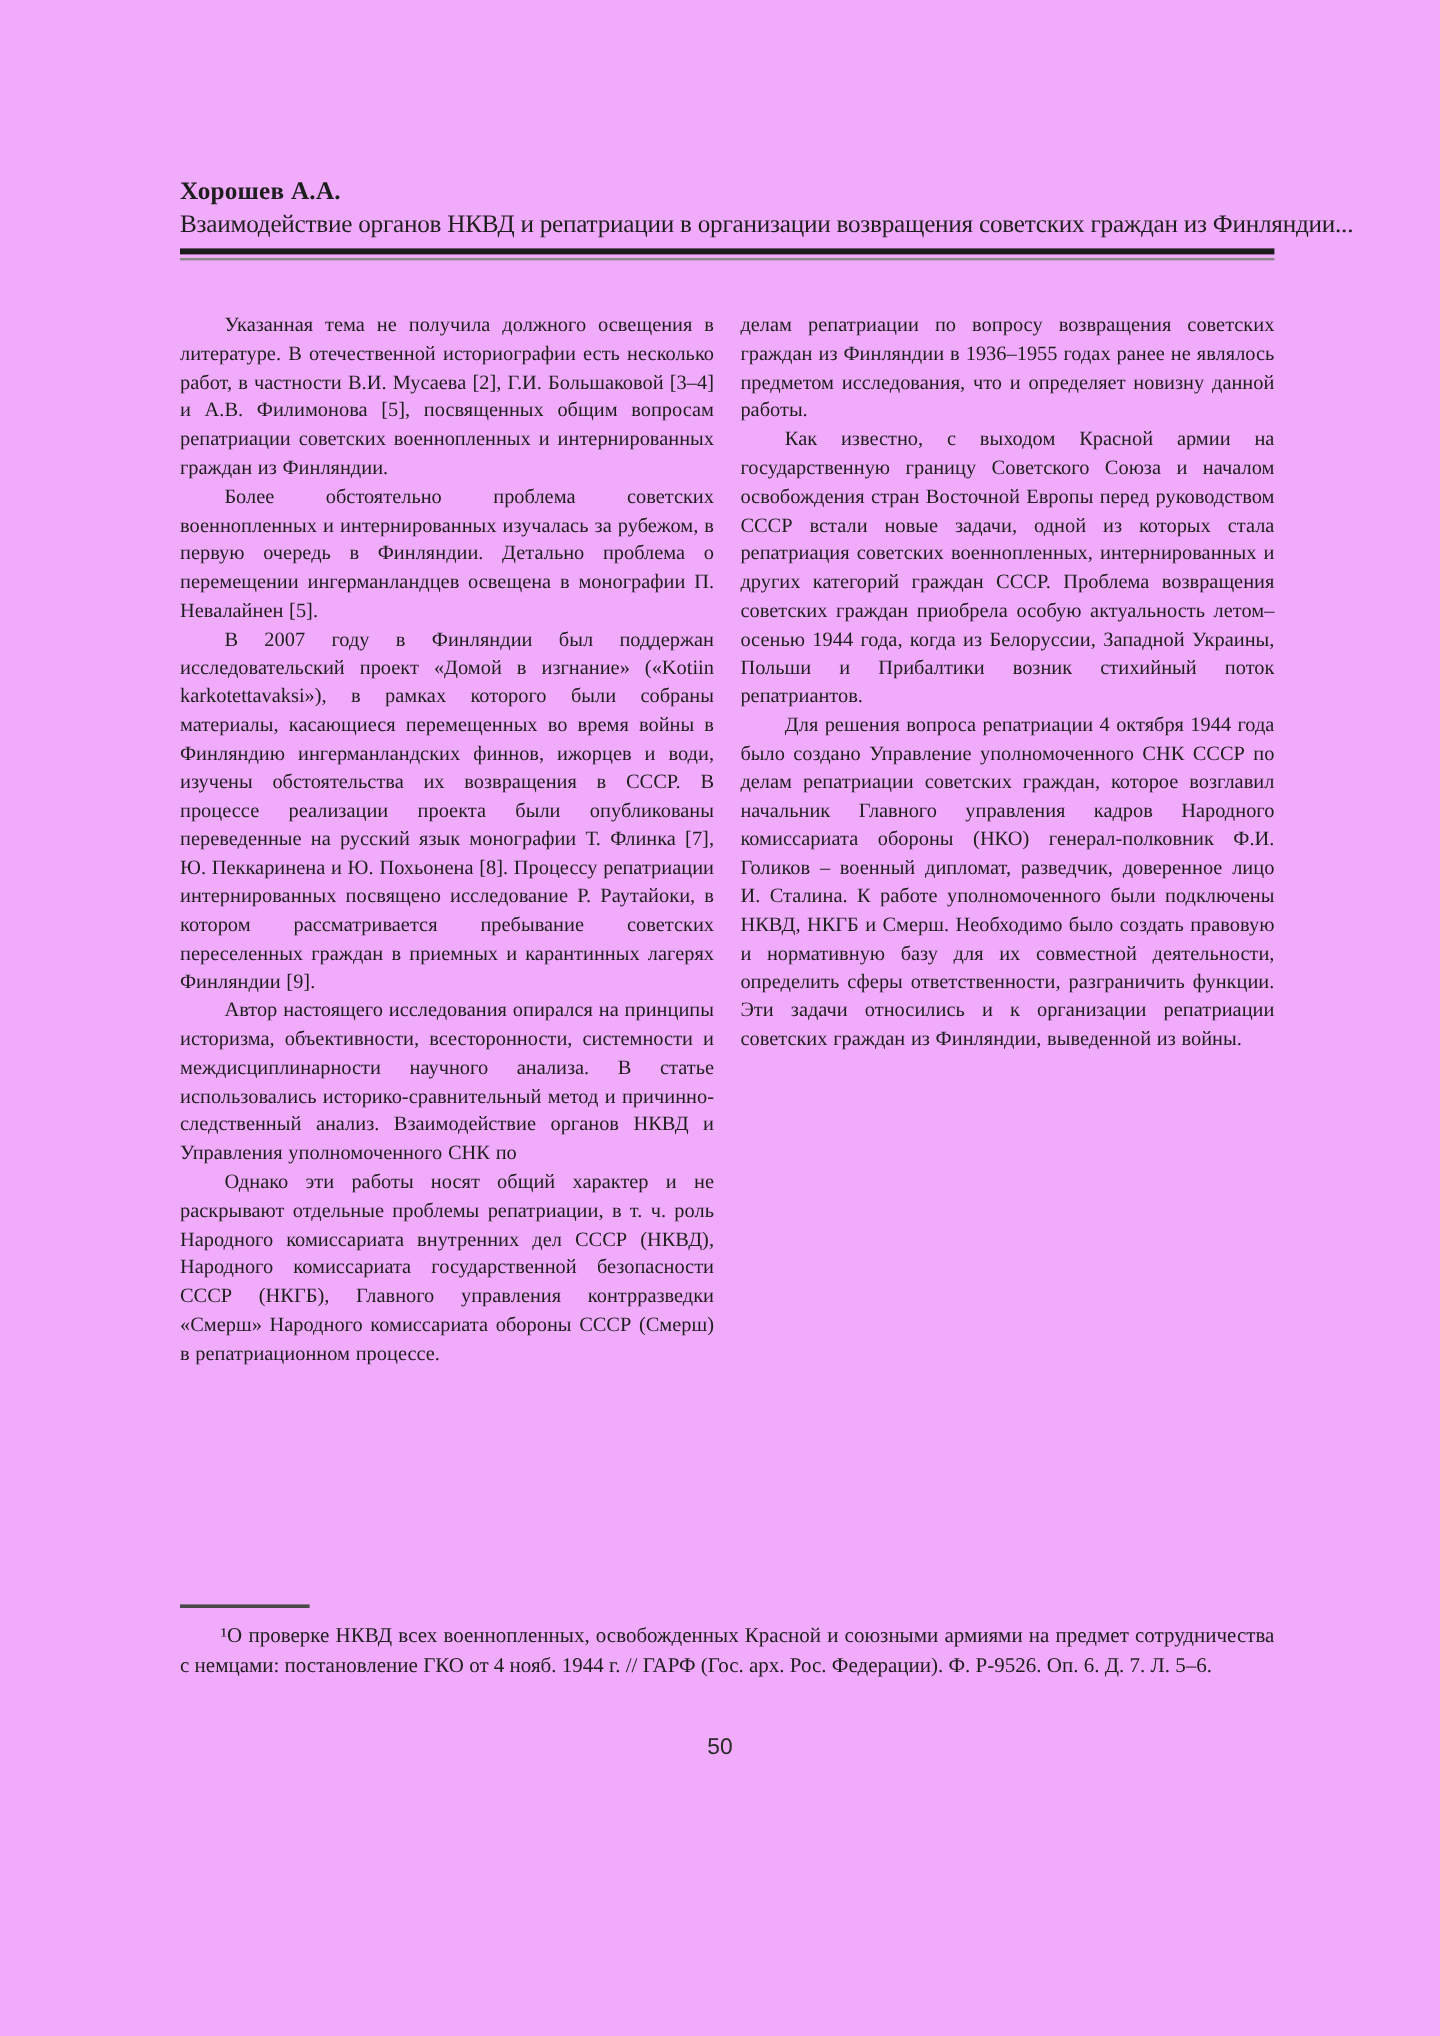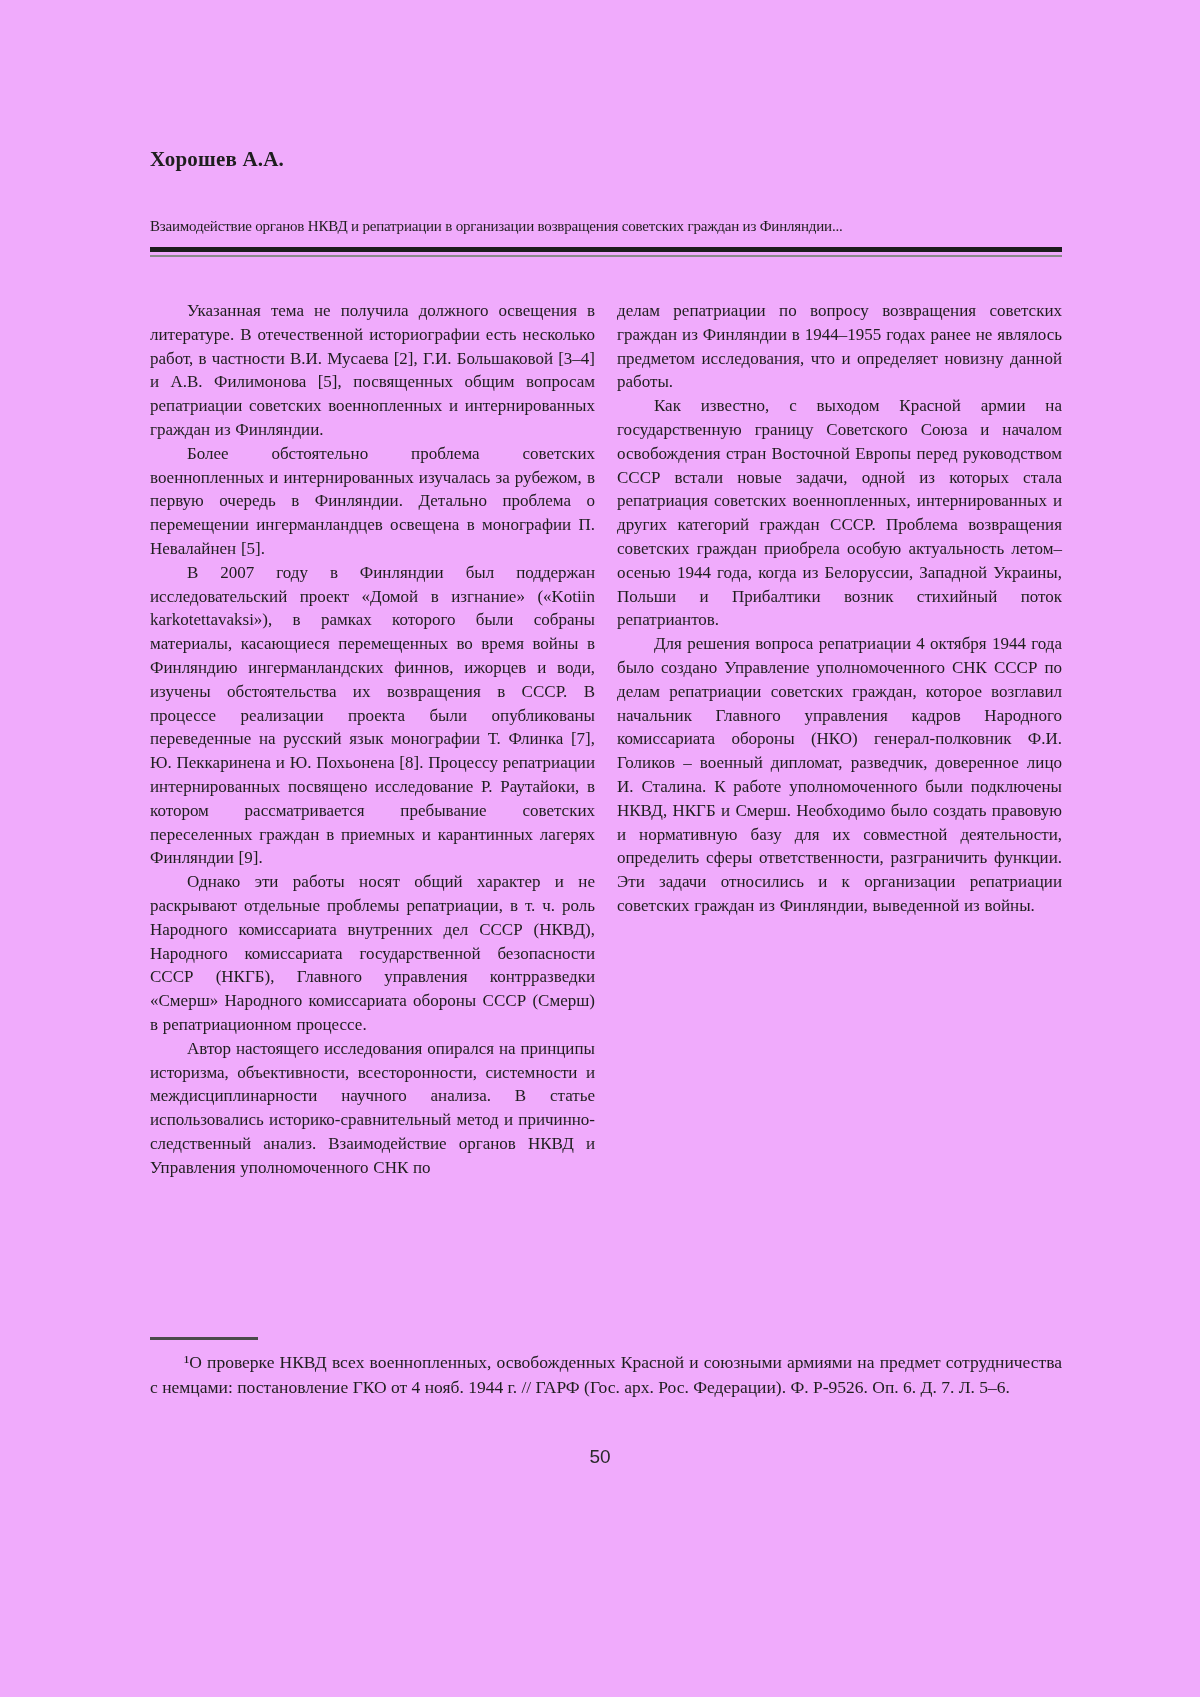--- a/index.html
+++ b/index.html
@@ -22,25 +22,24 @@
     top: 146px;
     width: 912px;
   }
   .running-author {
     font-size: 21px;
     font-weight: bold;
     line-height: 27px;
     letter-spacing: 0.2px;
   }
   .running-title {
-    font-size: 15px;
+    font-size: 21px;
     line-height: 27px;
     white-space: nowrap;
     letter-spacing: -0.2px;
-    margin-top: 40px;
   }
   .rule-thick {
     margin-top: 7px;
     height: 5px;
     background: #1c1c1c;
   }
   .rule-thin {
     margin-top: 3px;
     height: 2px;
     background: #8a8a8a;
@@ -109,26 +108,26 @@
       <div class="running-title">Взаимодействие органов НКВД и репатриации в организации возвращения советских граждан из Финляндии...</div>
       <div class="rule-thick"></div>
       <div class="rule-thin"></div>
     </header>
 
     <main class="columns">
       <section class="col">
         <p class="para">Указанная тема не получила должного освещения в литературе. В отечественной историографии есть несколько работ, в частности В.И. Мусаева [2], Г.И. Большаковой [3–4] и А.В. Филимонова [5], посвященных общим вопросам репатриации советских военнопленных и интернированных граждан из Финляндии.</p>
         <p class="para">Более обстоятельно проблема советских военнопленных и интернированных изучалась за рубежом, в первую очередь в Финляндии. Детально проблема о перемещении ингерманландцев освещена в монографии П. Невалайнен [5].</p>
         <p class="para">В 2007 году в Финляндии был поддержан исследовательский проект «Домой в изгнание» («Kotiin karkotettavaksi»), в рамках которого были собраны материалы, касающиеся перемещенных во время войны в Финляндию ингерманландских финнов, ижорцев и води, изучены обстоятельства их возвращения в СССР. В процессе реализации проекта были опубликованы переведенные на русский язык монографии Т. Флинка [7], Ю. Пеккаринена и Ю. Похьонена [8]. Процессу репатриации интернированных посвящено исследование Р. Раутайоки, в котором рассматривается пребывание советских переселенных граждан в приемных и карантинных лагерях Финляндии [9].</p>
+        <p class="para">Автор настоящего исследования опирался на принципы историзма, объективности, всесторонности, системности и междисциплинарности научного анализа. В статье использовались историко-сравнительный метод и причинно-следственный анализ. Взаимодействие органов НКВД и Управления уполномоченного СНК по</p>
         <p class="para">Однако эти работы носят общий характер и не раскрывают отдельные проблемы репатриации, в т. ч. роль Народного комиссариата внутренних дел СССР (НКВД), Народного комиссариата государственной безопасности СССР (НКГБ), Главного управления контрразведки «Смерш» Народного комиссариата обороны СССР (Смерш) в репатриационном процессе.</p>
-        <p class="para">Автор настоящего исследования опирался на принципы историзма, объективности, всесторонности, системности и междисциплинарности научного анализа. В статье использовались историко-сравнительный метод и причинно-следственный анализ. Взаимодействие органов НКВД и Управления уполномоченного СНК по</p>
       </section>
 
       <section class="col">
-        <p class="para noindent">делам репатриации по вопросу возвращения советских граждан из Финляндии в 1944–1955 годах ранее не являлось предметом исследования, что и определяет новизну данной работы.</p>
+        <p class="para noindent">делам репатриации по вопросу возвращения советских граждан из Финляндии в 1936–1955 годах ранее не являлось предметом исследования, что и определяет новизну данной работы.</p>
         <p class="para">Как известно, с выходом Красной армии на государственную границу Советского Союза и началом освобождения стран Восточной Европы перед руководством СССР встали новые задачи, одной из которых стала репатриация советских военнопленных, интернированных и других категорий граждан СССР. Проблема возвращения советских граждан приобрела особую актуальность летом–осенью 1944 года, когда из Белоруссии, Западной Украины, Польши и Прибалтики возник стихийный поток репатриантов.</p>
         <p class="para">Для решения вопроса репатриации 4 октября 1944 года было создано Управление уполномоченного СНК СССР по делам репатриации советских граждан, которое возглавил начальник Главного управления кадров Народного комиссариата обороны (НКО) генерал-полковник Ф.И. Голиков – военный дипломат, разведчик, доверенное лицо И. Сталина. К работе уполномоченного были подключены НКВД, НКГБ и Смерш. Необходимо было создать правовую и нормативную базу для их совместной деятельности, определить сферы ответственности, разграничить функции. Эти задачи относились и к организации репатриации советских граждан из Финляндии, выведенной из войны.</p>
       </section>
     </main>
 
   </div>
 
   <div class="footnote-rule"></div>
   <p class="footnote">¹О проверке НКВД всех военнопленных, освобожденных Красной и союзными армиями на предмет сотрудничества с немцами: постановление ГКО от 4 нояб. 1944 г. // ГАРФ (Гос. арх. Рос. Федерации). Ф. Р-9526. Оп. 6. Д. 7. Л. 5–6.</p>
   <div class="page-number">50</div>

